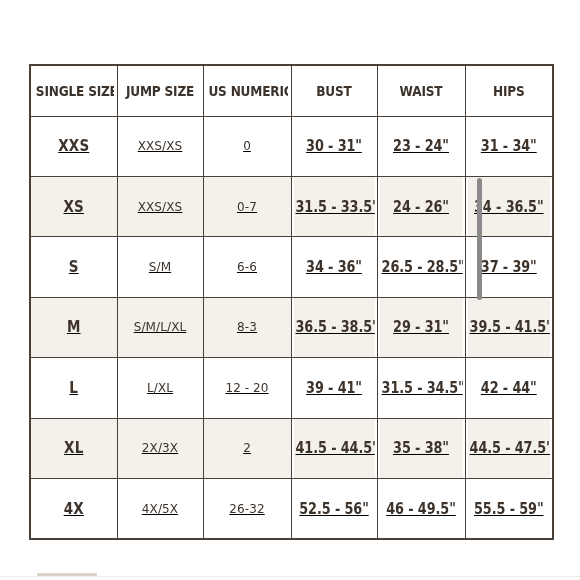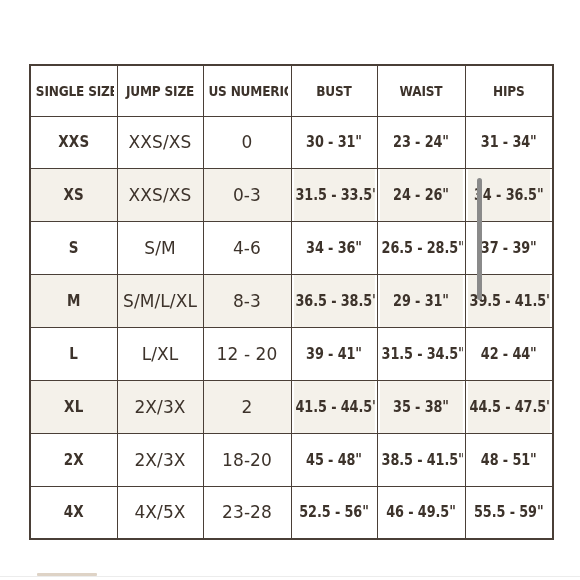--- a/index.html
+++ b/index.html
@@ -64,38 +64,38 @@
     background: #ffffff;
     font-family: "Liberation Sans Narrow", "DejaVu Sans Condensed", "Liberation Sans", sans-serif;
     font-weight: bold;
     font-size: 14.5px;
     letter-spacing: -0.2px;
     color: #3a302a;
     transform: scaleX(0.93);
   }
 
   
-  tbody tr { height: 47px; }
+  tbody tr { height: 47px; text-decoration: underline; }
   tbody tr.shade td { background: #f4f1ea; }
   tbody tr.plain td { background: #ffffff; }
 
   
   td.col-single {
     font-family: "Liberation Sans Narrow", "DejaVu Sans Condensed", "Liberation Sans", sans-serif;
     font-weight: bold;
     font-size: 15px;
     letter-spacing: 0.2px;
     color: #3a302a;
   }
 
   
   td.col-jump, td.col-numeric {
     font-family: "DejaVu Sans", "Liberation Sans", sans-serif;
     font-weight: 400;
-    font-size: 17px;
+    font-size: 12px;
     letter-spacing: 0.1px;
     color: #4a4039;
   }
 
   
   td.col-meas {
     font-family: "Liberation Sans Narrow", "DejaVu Sans Condensed", "Liberation Sans", sans-serif;
     font-weight: bold;
     font-size: 15px;
     letter-spacing: -0.1px;
@@ -171,29 +171,29 @@
             <td class="col-single">XXS</td>
             <td class="col-jump">XXS/XS</td>
             <td class="col-numeric">0</td>
             <td class="col-meas">30 - 31"</td>
             <td class="col-meas">23 - 24"</td>
             <td class="col-meas">31 - 34"</td>
           </tr>
           <tr class="shade">
             <td class="col-single">XS</td>
             <td class="col-jump">XXS/XS</td>
-            <td class="col-numeric">0-3</td>
+            <td class="col-numeric">0-7</td>
             <td class="col-meas">31.5 - 33.5"</td>
             <td class="col-meas">24 - 26"</td>
             <td class="col-meas">34 - 36.5"</td>
           </tr>
           <tr class="plain">
             <td class="col-single">S</td>
             <td class="col-jump">S/M</td>
-            <td class="col-numeric">4-6</td>
+            <td class="col-numeric">6-6</td>
             <td class="col-meas">34 - 36"</td>
             <td class="col-meas">26.5 - 28.5"</td>
             <td class="col-meas">37 - 39"</td>
           </tr>
           <tr class="shade">
             <td class="col-single">M</td>
             <td class="col-jump">S/M/L/XL</td>
             <td class="col-numeric">8-3</td>
             <td class="col-meas">36.5 - 38.5"</td>
             <td class="col-meas">29 - 31"</td>
@@ -209,31 +209,23 @@
           </tr>
           <tr class="shade">
             <td class="col-single">XL</td>
             <td class="col-jump">2X/3X</td>
             <td class="col-numeric">2</td>
             <td class="col-meas">41.5 - 44.5"</td>
             <td class="col-meas">35 - 38"</td>
             <td class="col-meas">44.5 - 47.5"</td>
           </tr>
           <tr class="plain">
-            <td class="col-single">2X</td>
-            <td class="col-jump">2X/3X</td>
-            <td class="col-numeric">18-20</td>
-            <td class="col-meas">45 - 48"</td>
-            <td class="col-meas">38.5 - 41.5"</td>
-            <td class="col-meas">48 - 51"</td>
-          </tr>
-          <tr class="plain">
             <td class="col-single">4X</td>
             <td class="col-jump">4X/5X</td>
-            <td class="col-numeric">23-28</td>
+            <td class="col-numeric">26-32</td>
             <td class="col-meas">52.5 - 56"</td>
             <td class="col-meas">46 - 49.5"</td>
             <td class="col-meas">55.5 - 59"</td>
           </tr>
         </tbody>
     </table>
   </div>
 
   <div id="scrollbar-track">
     <div id="scrollbar-thumb"></div>

